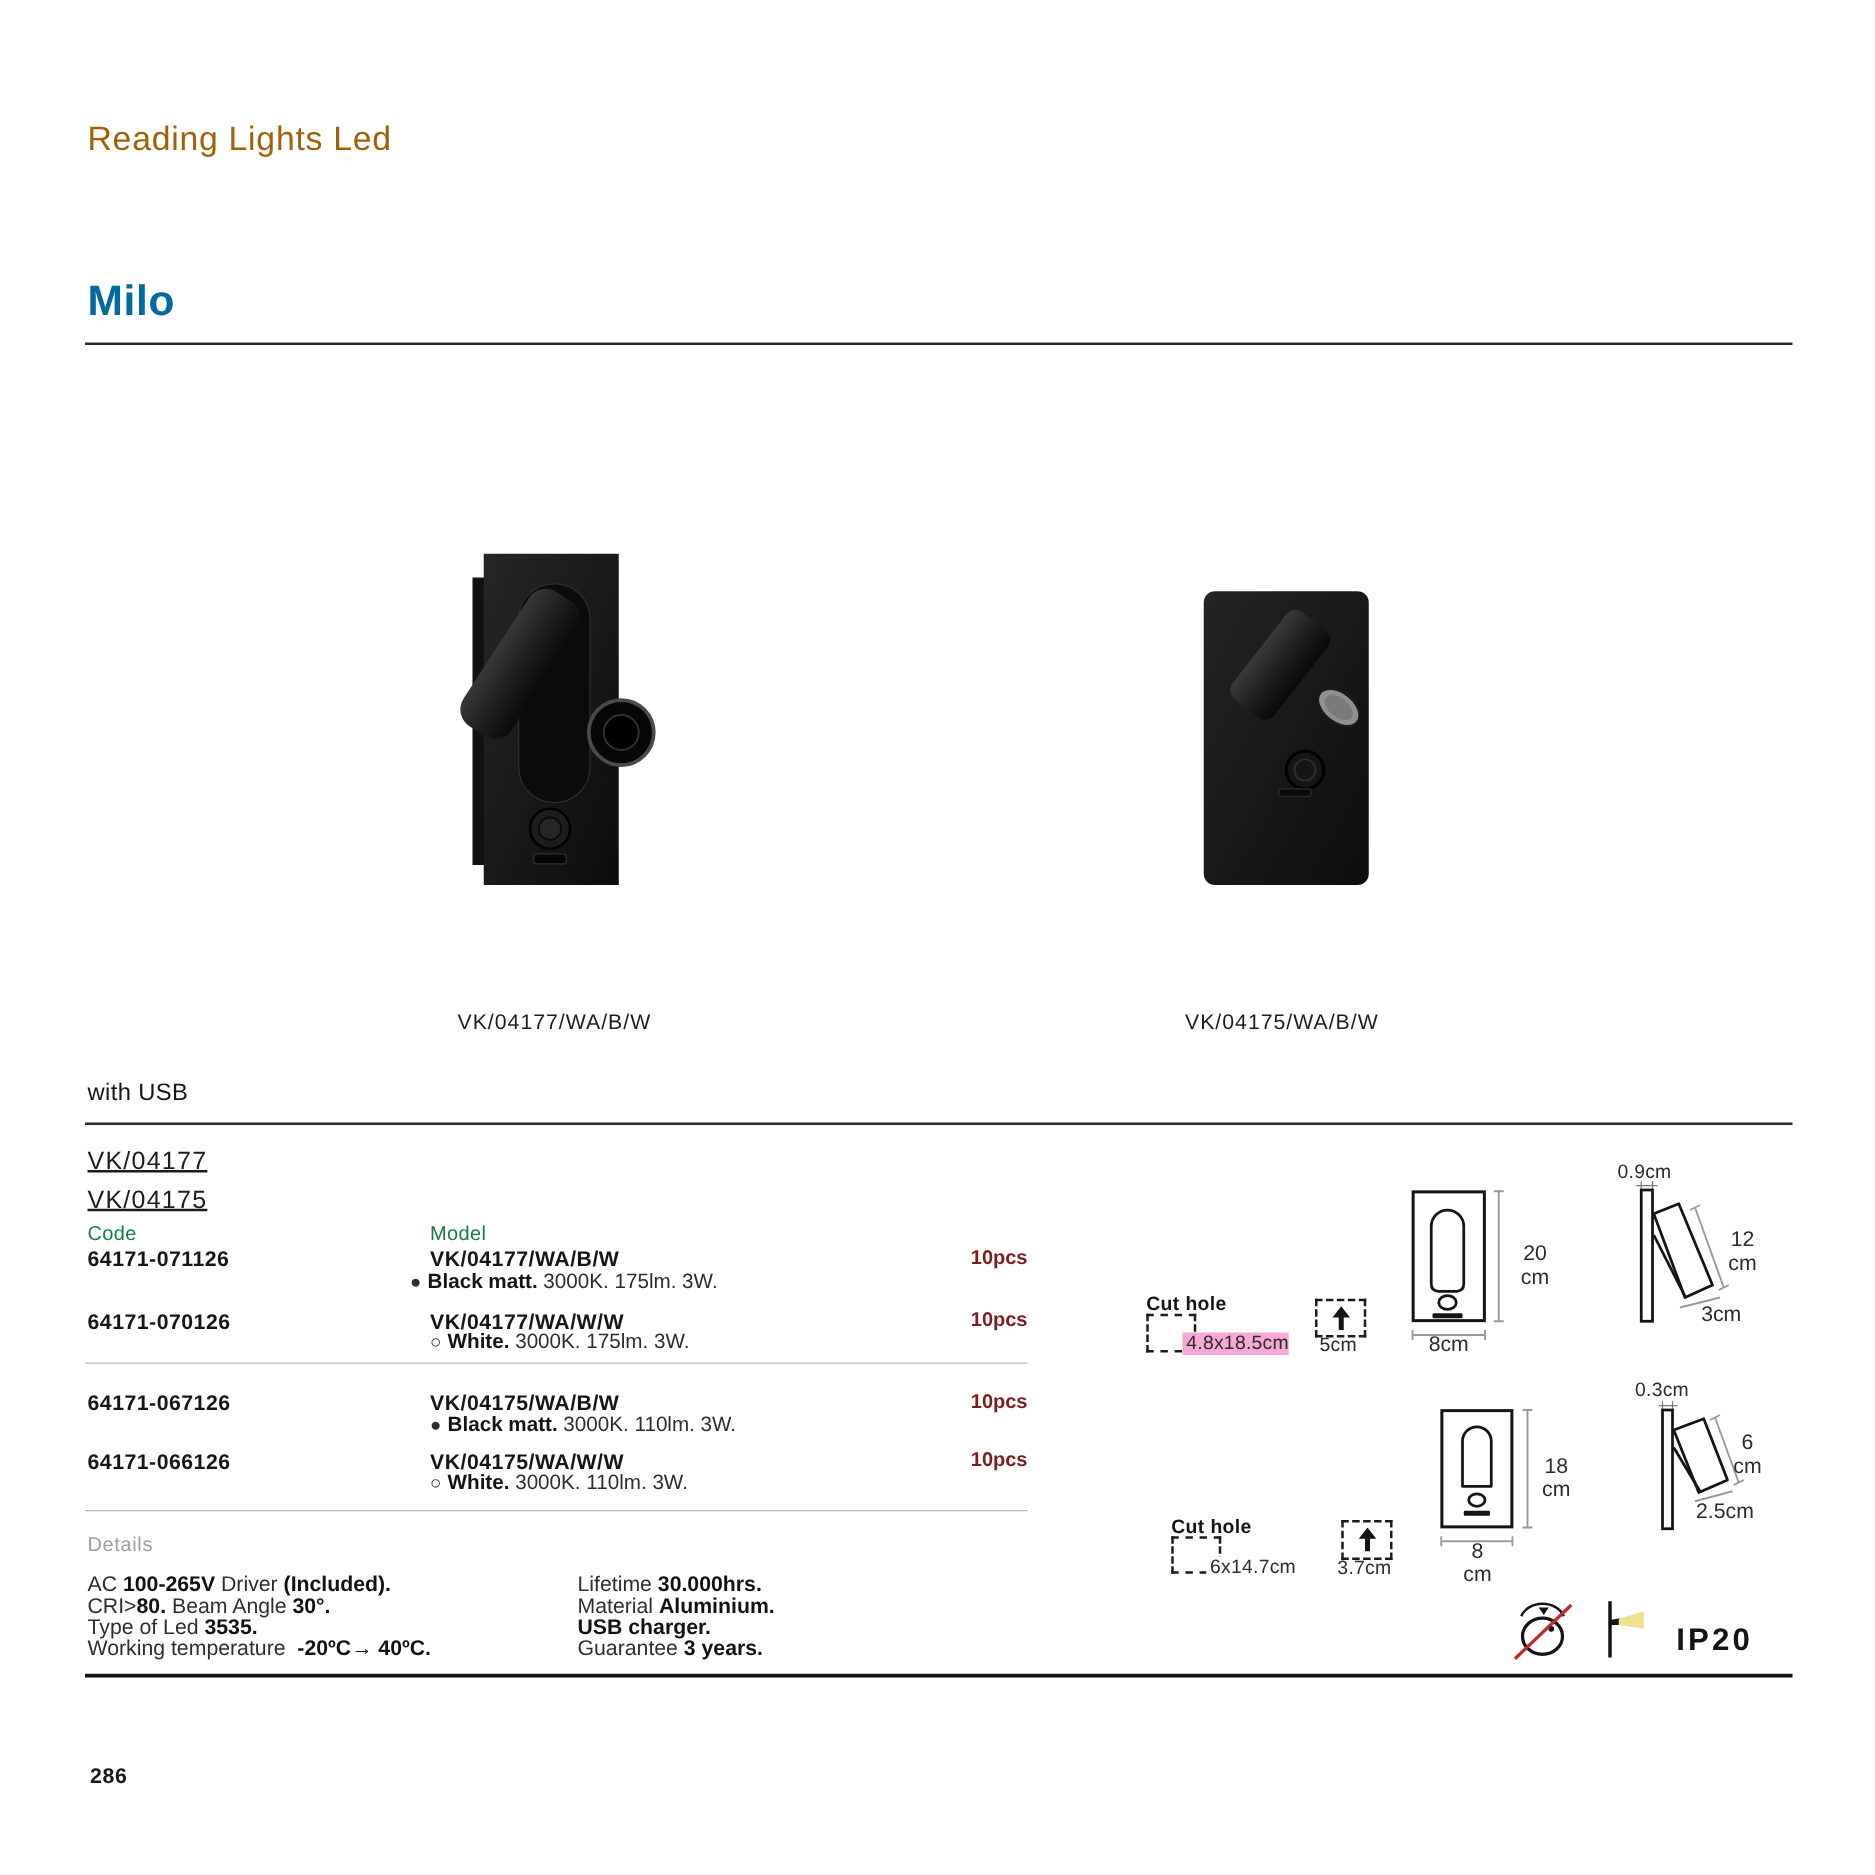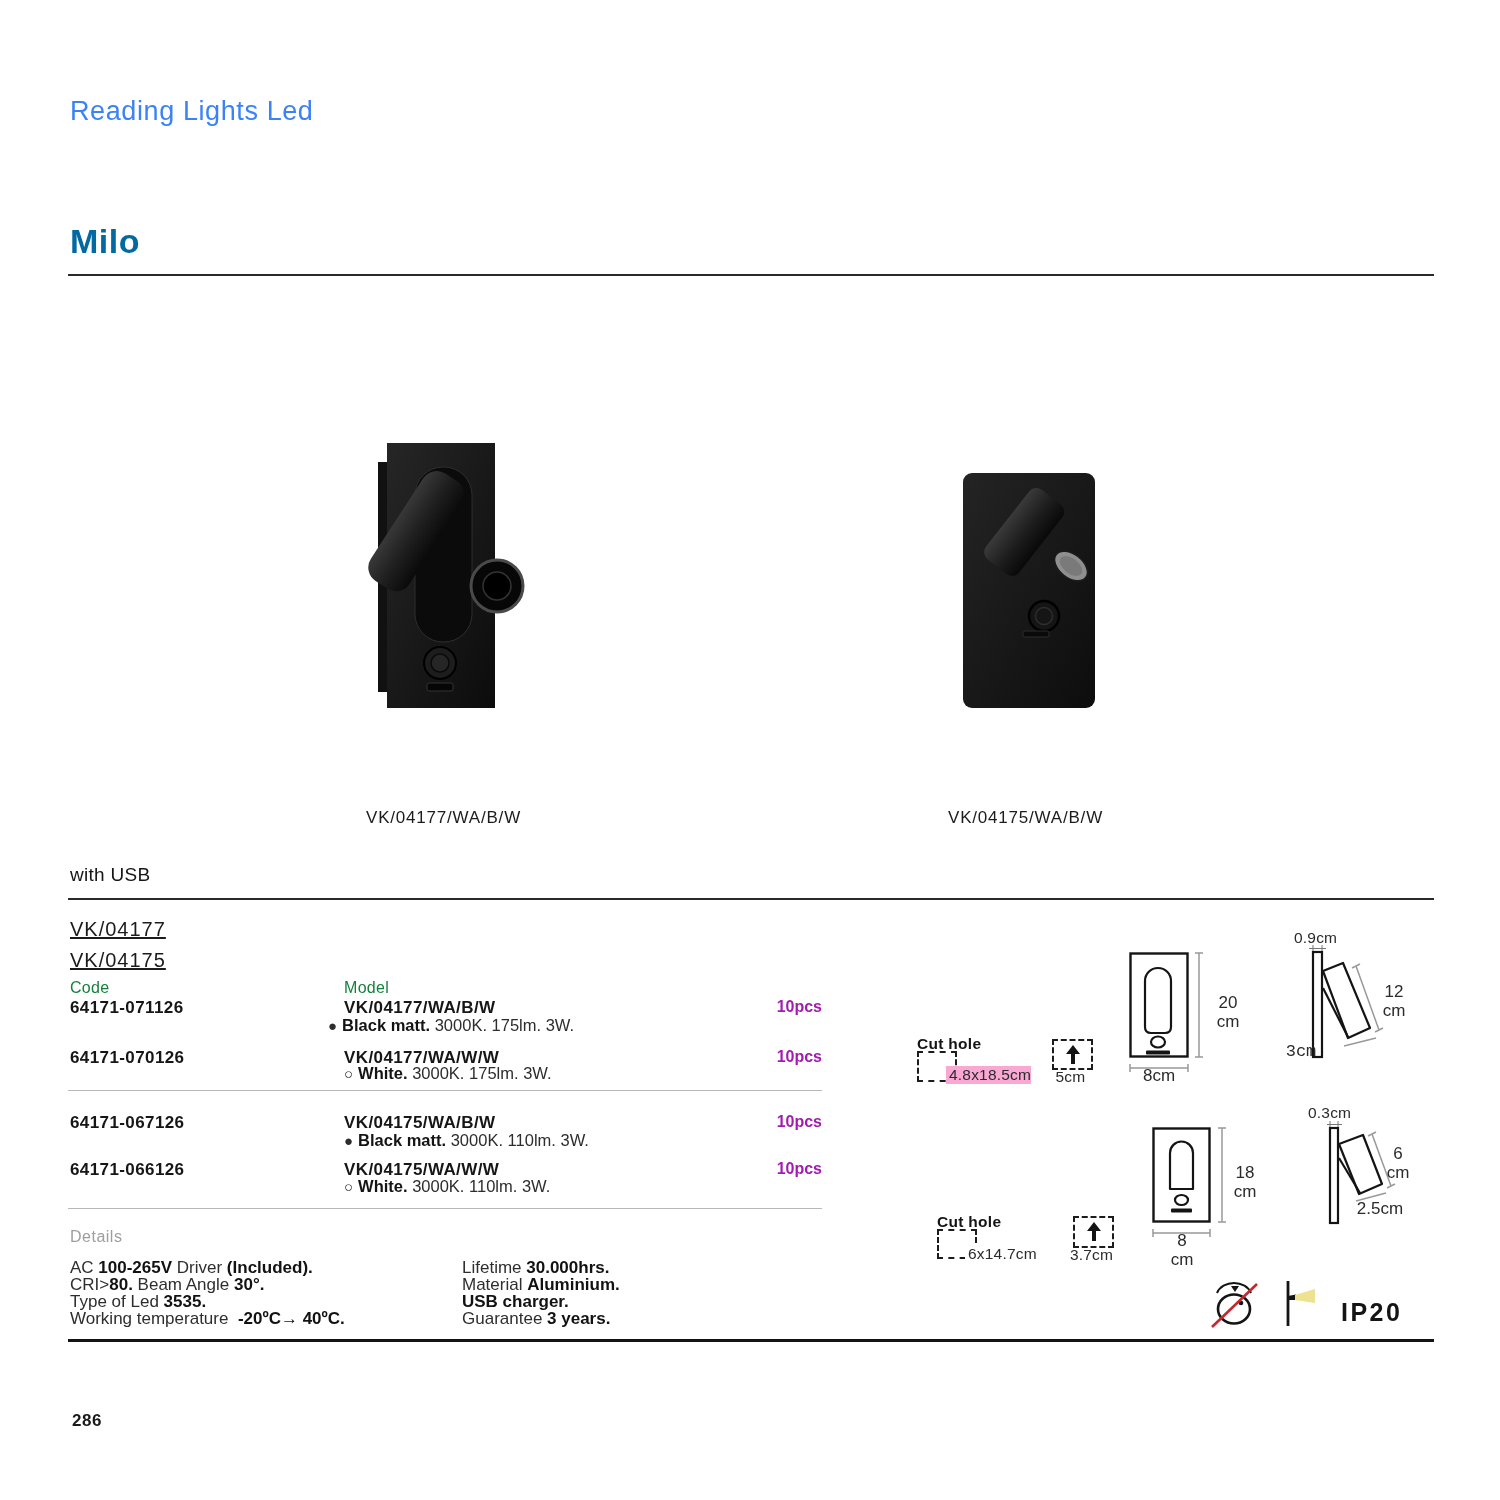--- a/index.html
+++ b/index.html
@@ -3,30 +3,30 @@
 <meta charset="utf-8">
 <style>
   html,body{margin:0;padding:0;background:#e8e8e8;}
   .page{
     position:relative;width:1500px;height:1500px;margin:0 auto;
     background:#ffffff;overflow:hidden;
     font-family:"Liberation Sans","DejaVu Sans",sans-serif;
     color:#1a1a1a;
   }
   .abs{position:absolute;}
-  .category-title{font-size:27px;letter-spacing:.6px;color:#3b82f6;}
+  .category-title{font-size:27px;letter-spacing:.6px;color:#a16207;}
   .family-title{font-size:34px;font-weight:bold;letter-spacing:.5px;color:#0369a1;}
   .rule{position:absolute;background:#2a2a2a;}
   .caption{font-size:17px;letter-spacing:.8px;color:#1c1c1c;font-weight:500;}
   .section-label{font-size:19px;color:#161616;letter-spacing:.3px;}
   .prod-link{font-size:20px;letter-spacing:1px;color:#1b1b1b;text-decoration:underline;font-weight:500;display:block;margin-bottom:8px;}
   .th{font-size:16px;color:#15803d;letter-spacing:.3px;}
   .cell-code{font-size:17px;font-weight:bold;letter-spacing:.4px;color:#161616;}
   .cell-model{font-size:17px;font-weight:bold;letter-spacing:.4px;color:#161616;}
-  .cell-box{font-size:16px;font-weight:bold;color:#a21caf;}
+  .cell-box{font-size:16px;font-weight:bold;color:#7f1d1d;}
   .finish-line{font-size:16.5px;color:#2d2d2d;}
   .finish-line .sw{margin-right:5px;font-size:15px;}
   .finish-line .b{font-weight:bold;color:#141414;}
   .details-title{font-size:16px;color:#9e9e9e;letter-spacing:.5px;}
   .detail-line{font-size:17px;color:#2e2e2e;white-space:pre;}
   .detail-line .b{font-weight:bold;color:#121212;}
   .dim-label{font-size:15.5px;color:#2b2b2b;letter-spacing:.2px;}
   .dim-label-lg{font-size:17px;color:#2b2b2b;text-align:center;line-height:19px;}
   .cut-hole-label{font-size:15.5px;font-weight:bold;color:#141414;letter-spacing:.3px;}
   .dashed-box{position:absolute;border:2px dashed #1c1c1c;display:flex;align-items:center;justify-content:center;background:#fff;}
@@ -192,21 +192,21 @@
     <line x1="1323" y1="988" x2="1348" y2="1037" stroke="#141414" stroke-width="2.2"></line>
     <line x1="1356" y1="966" x2="1379" y2="1030" stroke="#999999" stroke-width="1.5"></line>
     <line x1="1352" y1="968" x2="1360" y2="964" stroke="#999999" stroke-width="1.5"></line>
     <line x1="1375" y1="1032" x2="1383" y2="1028" stroke="#999999" stroke-width="1.5"></line>
     <line x1="1344" y1="1046" x2="1376" y2="1038" stroke="#999999" stroke-width="1.5"></line>
   </svg>
   <div class="abs dim-label-lg" style="left:1378px;top:982px;width:32px;">
     <span style="display:block;">12</span>
     <span style="display:block;">cm</span>
   </div>
-  <div class="abs dim-label-lg" style="left:1280px;top:1042px;width:42px;font-family:Liberation Mono, monospace;">3cm</div>
+  <div class="abs dim-label-lg" style="left:1356px;top:1042px;width:42px;">3cm</div>
 
   <div class="abs cut-hole-label" style="left:937px;top:1213px;">Cut hole</div>
   <div class="dashed-box" style="left:937px;top:1229px;width:36px;height:26px;"></div>
   <div class="abs dim-label" style="left:965px;top:1245px;background:#fff;padding-left:3px;">6x14.7cm</div>
 
   <div class="dashed-box" style="left:1073px;top:1216px;width:37px;height:28px;">
     <svg width="16" height="20" viewBox="0 0 16 20">
       <polygon points="8,0 1,9 6,9 6,19 10,19 10,9 15,9" fill="#141414"></polygon>
     </svg>
   </div>

